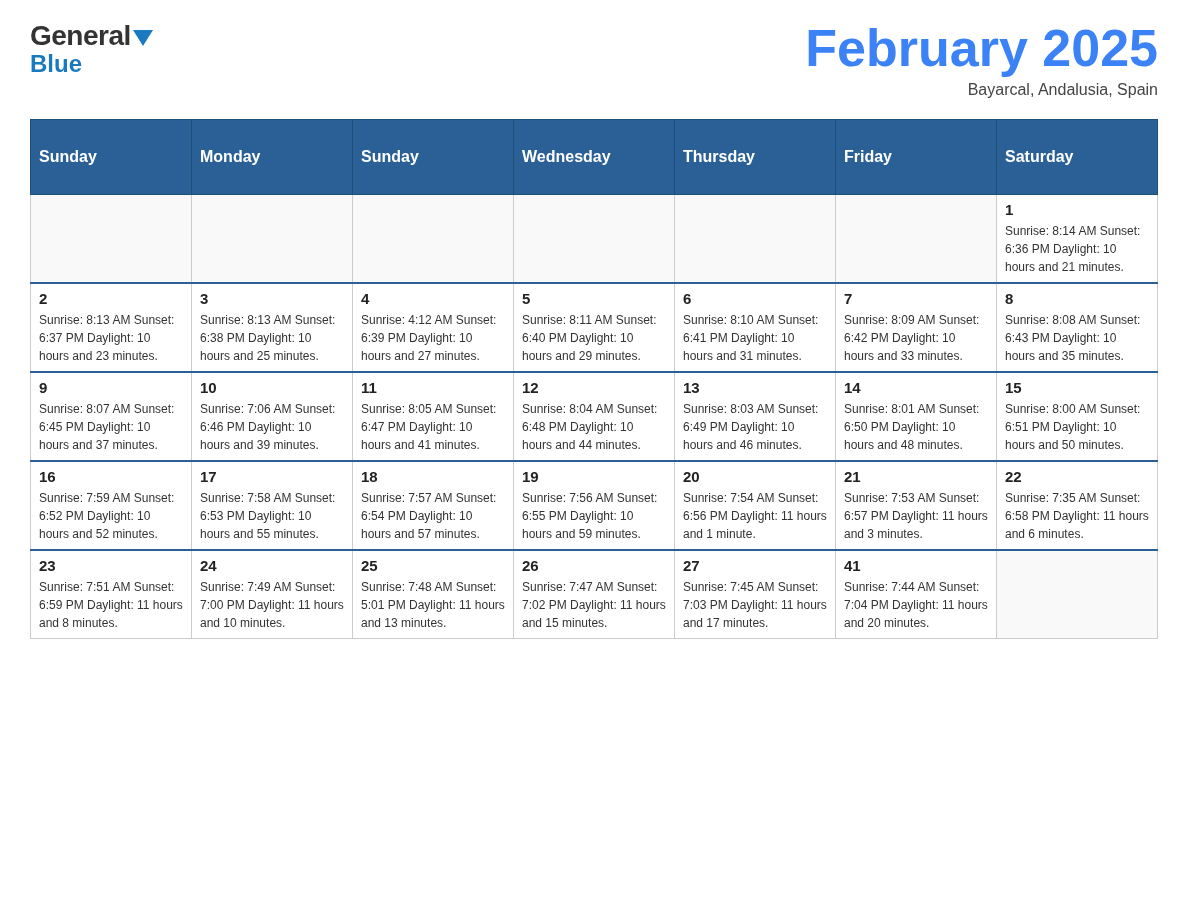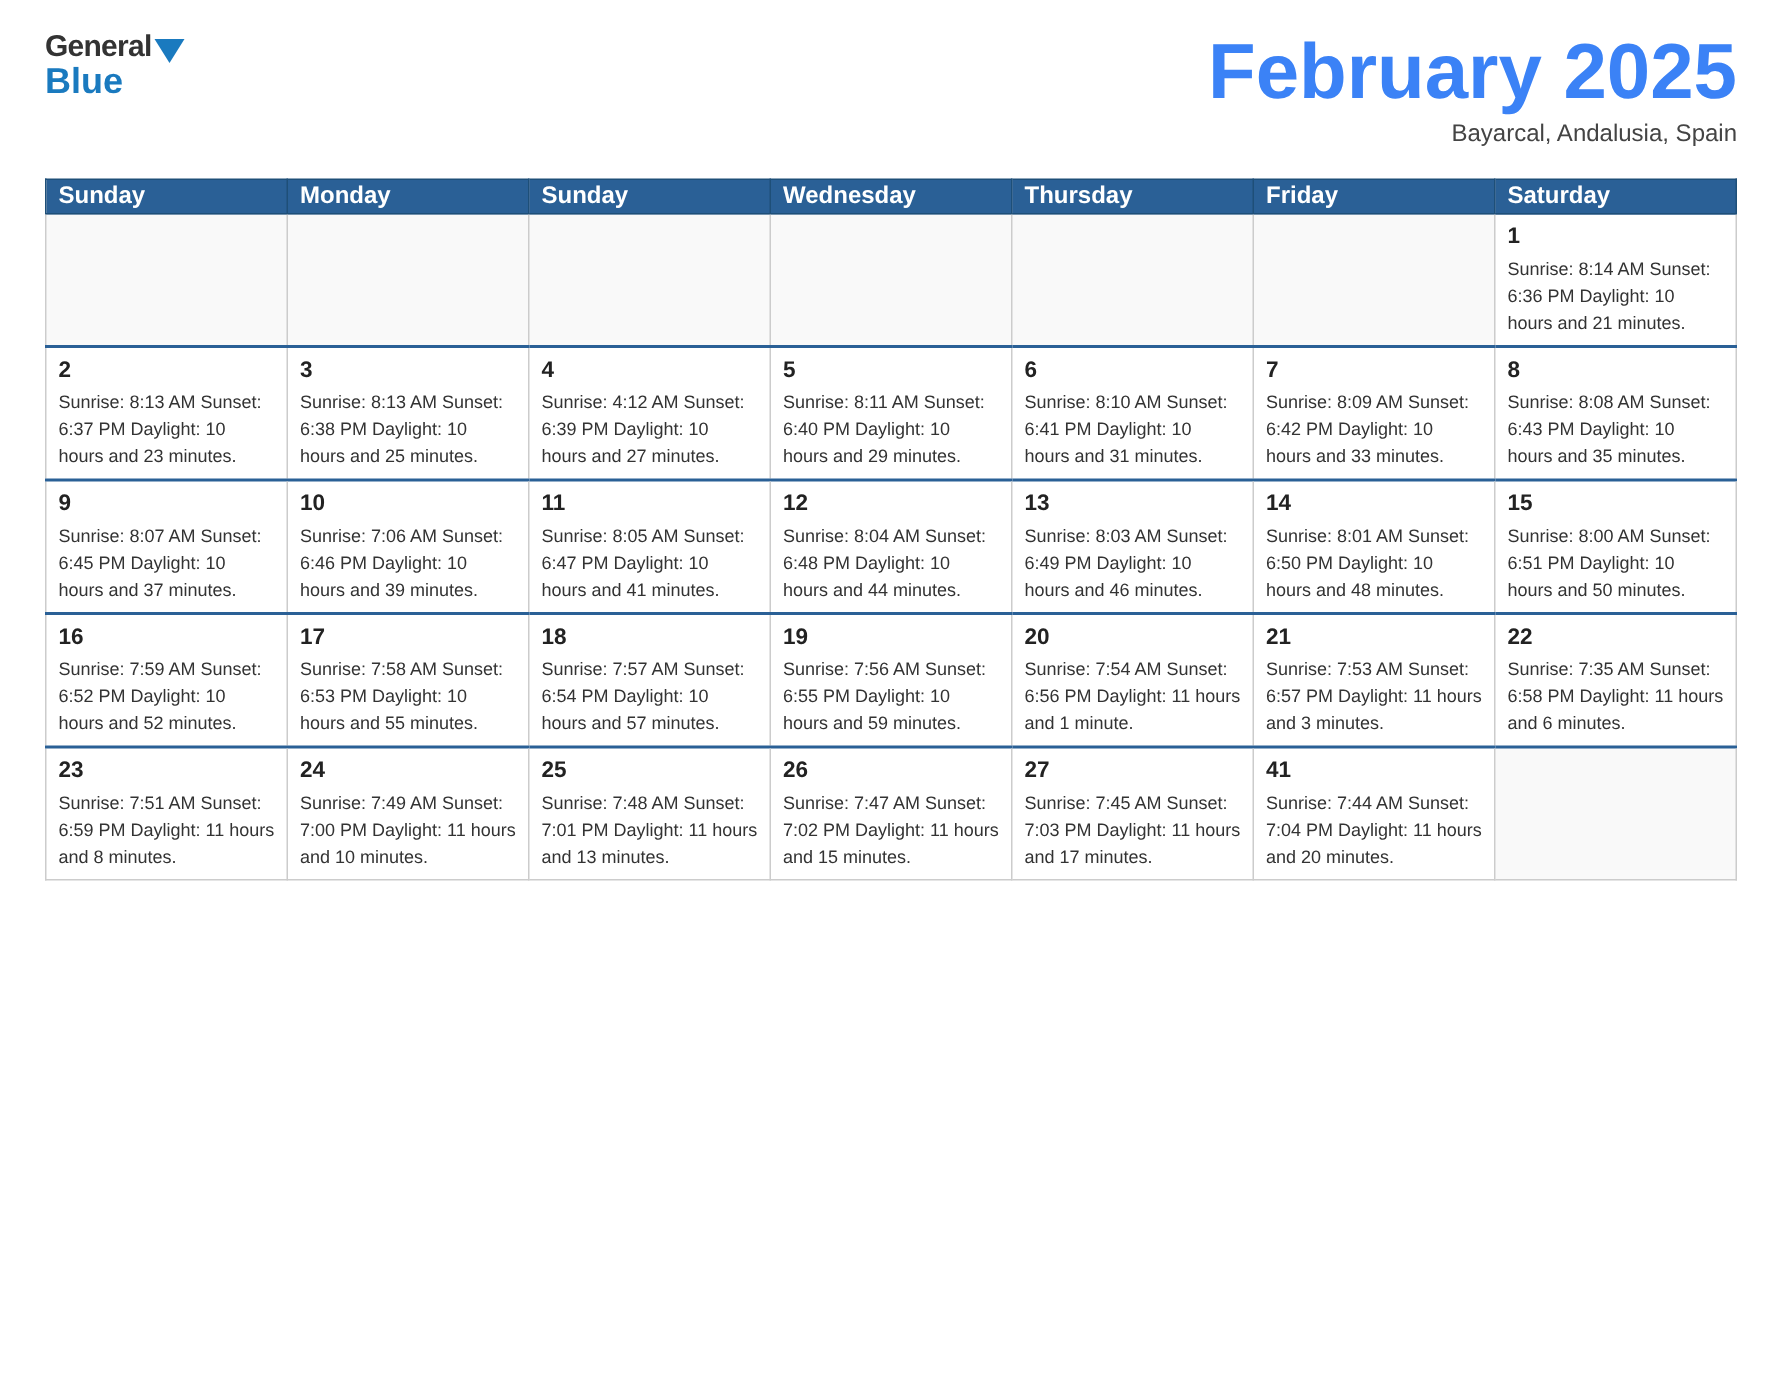--- a/index.html
+++ b/index.html
@@ -32,21 +32,21 @@
     }
     .calendar {
       width: 100%;
       border-collapse: collapse;
     }
     .calendar th {
       background-color: #2a6096;
       color: #fff;
       font-size: 16px;
       font-weight: bold;
-      padding: 2px 8px;
+      padding: 28px 8px;
       text-align: left;
       border: 1px solid #1e4f78;
     }
     .calendar td {
       vertical-align: top;
       border: 1px solid #ccc;
       padding: 6px 8px;
       width: 14.28%;
       min-height: 100px;
       font-size: 12.5px;
@@ -72,21 +72,21 @@
     
     .logo-container {
       display: flex;
       flex-direction: column;
     }
     .logo-line1 {
       display: flex;
       align-items: center;
     }
     .logo-general {
-      font-size: 20px;
+      font-size: 28px;
       font-weight: bold;
       color: #333;
       letter-spacing: -0.5px;
     }
     .logo-arrow {
       display: inline-block;
       width: 0;
       height: 0;
       border-left: 10px solid transparent;
       border-right: 10px solid transparent;
@@ -286,21 +286,21 @@
         </td>
         <td>
           <div class="day-num">24</div>
           <div class="day-info">Sunrise: 7:49 AM
 Sunset: 7:00 PM
 Daylight: 11 hours and 10 minutes.</div>
         </td>
         <td>
           <div class="day-num">25</div>
           <div class="day-info">Sunrise: 7:48 AM
-Sunset: 7:01 PM
+Sunset: 5:01 PM
 Daylight: 11 hours and 13 minutes.</div>
         </td>
         <td>
           <div class="day-num">26</div>
           <div class="day-info">Sunrise: 7:47 AM
 Sunset: 7:02 PM
 Daylight: 11 hours and 15 minutes.</div>
         </td>
         <td>
           <div class="day-num">27</div>

